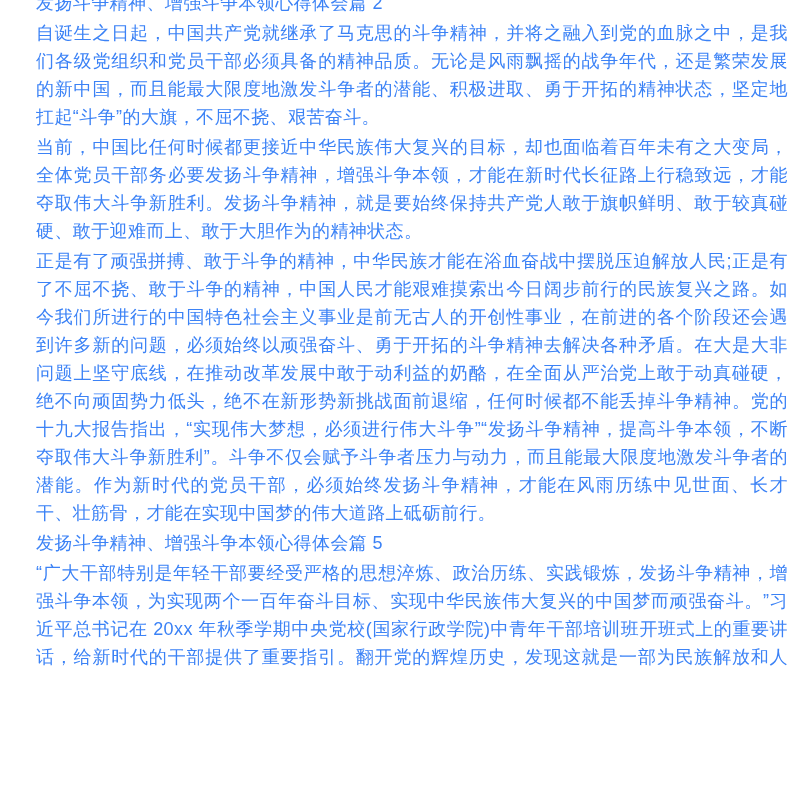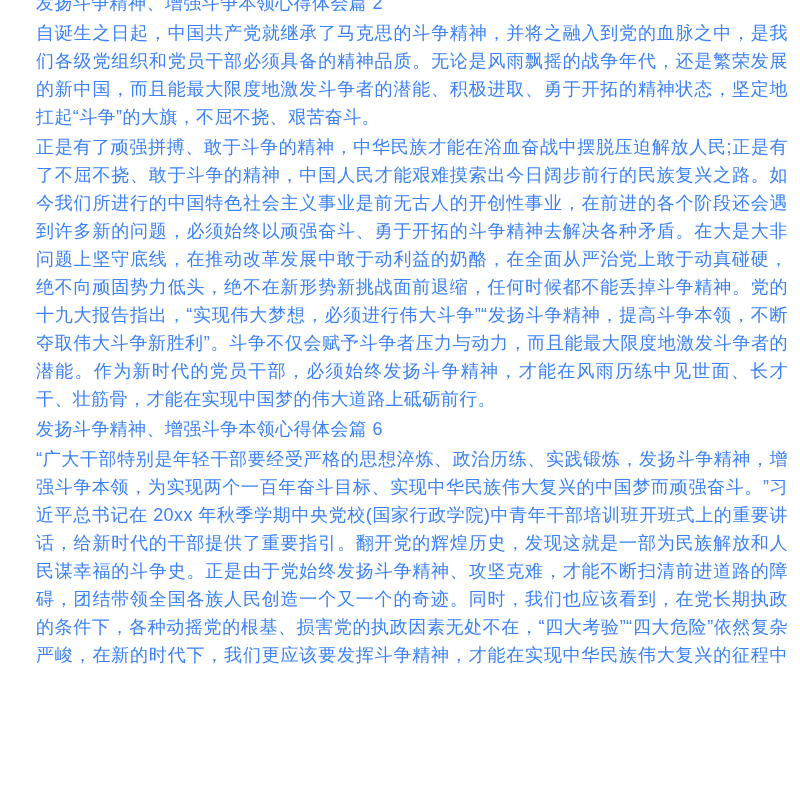--- a/index.html
+++ b/index.html
@@ -32,17 +32,18 @@
     font-weight: normal;
   }
 </style>
 </head>
 <body>
 
 <div class="page">
   <div class="doc">
     <div class="section">发扬斗争精神、增强斗争本领心得体会篇 2</div>
     <div class="section">自诞生之日起，中国共产党就继承了马克思的斗争精神，并将之融入到党的血脉之中，是我们各级党组织和党员干部必须具备的精神品质。无论是风雨飘摇的战争年代，还是繁荣发展的新中国，而且能最大限度地激发斗争者的潜能、积极进取、勇于开拓的精神状态，坚定地扛起“斗争”的大旗，不屈不挠、艰苦奋斗。</div>
+    <div class="section">当前，中国比任何时候都更接近中华民族伟大复兴的目标，却也面临着百年未有之大变局，全体党员干部务必要发扬斗争精神，增强斗争本领，才能在新时代长征路上行稳致远，才能夺取伟大斗争新胜利。发扬斗争精神，就是要始终保持共产党人敢于旗帜鲜明、敢于较真碰硬、敢于迎难而上、敢于大胆作为的精神状态。</div>
     <div class="section">正是有了顽强拼搏、敢于斗争的精神，中华民族才能在浴血奋战中摆脱压迫解放人民;正是有了不屈不挠、敢于斗争的精神，中国人民才能艰难摸索出今日阔步前行的民族复兴之路。如今我们所进行的中国特色社会主义事业是前无古人的开创性事业，在前进的各个阶段还会遇到许多新的问题，必须始终以顽强奋斗、勇于开拓的斗争精神去解决各种矛盾。在大是大非问题上坚守底线，在推动改革发展中敢于动利益的奶酪，在全面从严治党上敢于动真碰硬，绝不向顽固势力低头，绝不在新形势新挑战面前退缩，任何时候都不能丢掉斗争精神。党的十九大报告指出，“实现伟大梦想，必须进行伟大斗争”“发扬斗争精神，提高斗争本领，不断夺取伟大斗争新胜利”。斗争不仅会赋予斗争者压力与动力，而且能最大限度地激发斗争者的潜能。作为新时代的党员干部，必须始终发扬斗争精神，才能在风雨历练中见世面、长才干、壮筋骨，才能在实现中国梦的伟大道路上砥砺前行。</div>
-    <div class="section">发扬斗争精神、增强斗争本领心得体会篇 6</div>
+    <div class="section">发扬斗争精神、增强斗争本领心得体会篇 5</div>
     <div class="section">“广大干部特别是年轻干部要经受严格的思想淬炼、政治历练、实践锻炼，发扬斗争精神，增强斗争本领，为实现两个一百年奋斗目标、实现中华民族伟大复兴的中国梦而顽强奋斗。”习近平总书记在 20xx 年秋季学期中央党校(国家行政学院)中青年干部培训班开班式上的重要讲话，给新时代的干部提供了重要指引。翻开党的辉煌历史，发现这就是一部为民族解放和人民谋幸福的斗争史。正是由于党始终发扬斗争精神、攻坚克难，才能不断扫清前进道路的障碍，团结带领全国各族人民创造一个又一个的奇迹。同时，我们也应该看到，在党长期执政的条件下，各种动摇党的根基、损害党的执政因素无处不在，“四大考验”“四大危险”依然复杂严峻，在新的时代下，我们更应该要发挥斗争精神，才能在实现中华民族伟大复兴的征程中披荆斩棘。发扬斗争精神，要有“安如泰山、坚如磐石”的政治立场。</div>
   </div>
 </div>
 
 </body></html>

